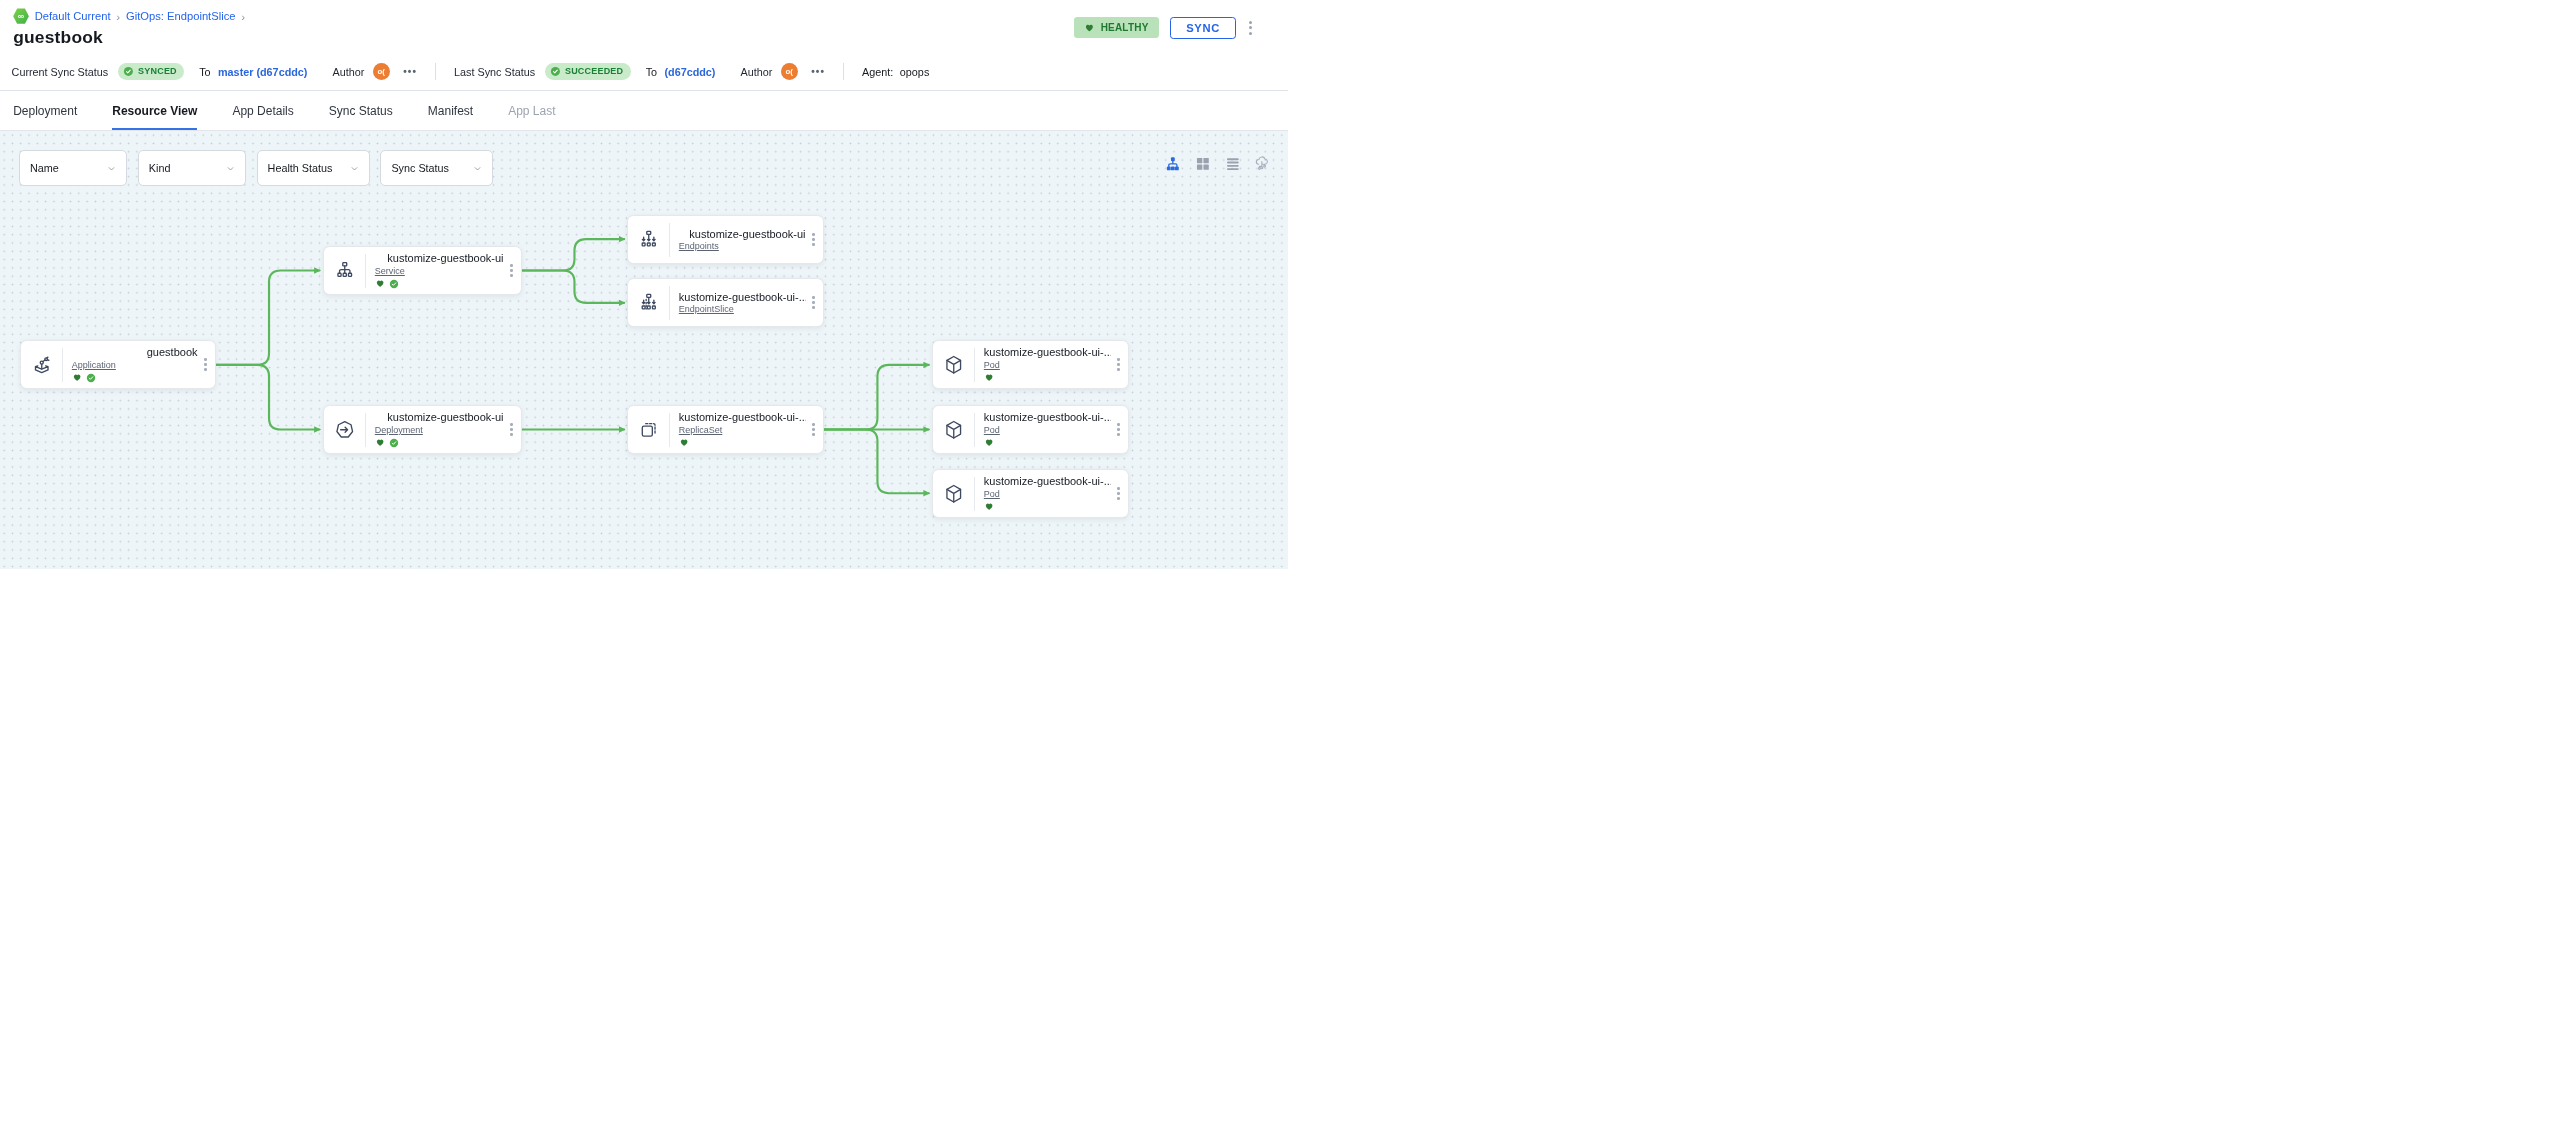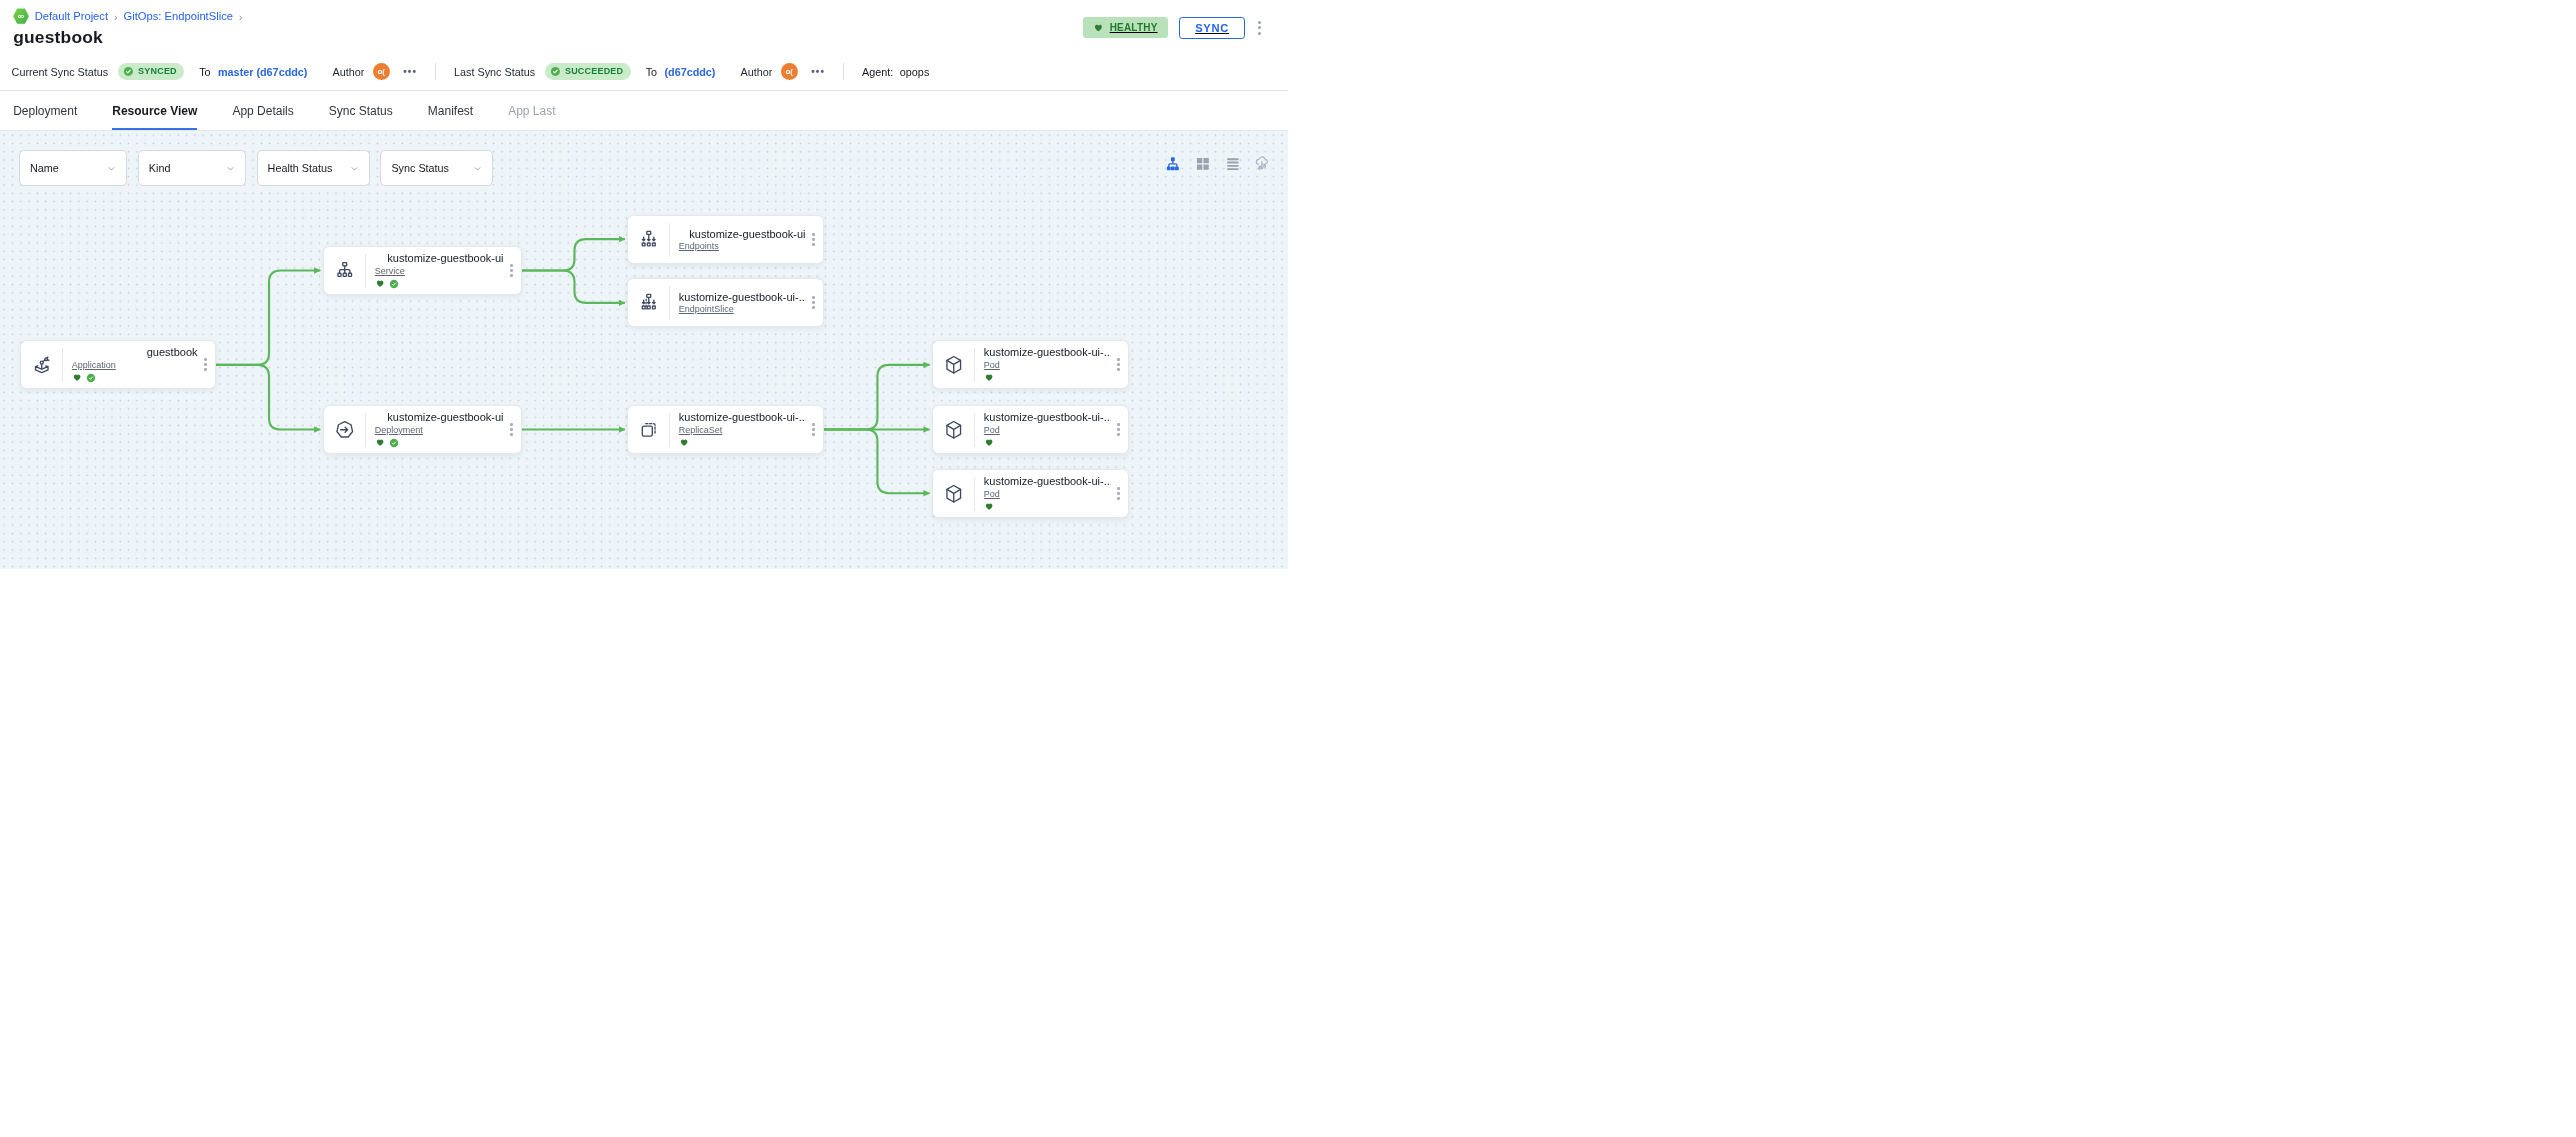--- a/index.html
+++ b/index.html
@@ -6,21 +6,21 @@
   html,body { width:1288px; height:569px; font-family:"Liberation Sans", sans-serif; background:#fff; overflow:hidden; }
   .app { position:relative; width:1288px; height:569px; }
 
   
   .header { position:relative; height:53px; background:#fff; padding:8.3px 13.2px 0 13.2px; }
   .breadcrumb { display:flex; align-items:center; gap:5.8px; font-size:11.2px; }
   .logo-hex { width:15.7px; height:15.7px; background:linear-gradient(135deg,#7ed348,#3fae49); clip-path:polygon(25% 2%, 75% 2%, 100% 50%, 75% 98%, 25% 98%, 0% 50%); color:#fff; display:flex; align-items:center; justify-content:center; font-size:9px; font-weight:700; }
   .crumb { color:#2563eb; cursor:pointer; }
   .crumb-sep { color:#8b96a5; font-size:11.6px; }
   .page-title { margin-top:3.3px; font-size:17.4px; font-weight:700; color:#16191f; letter-spacing:0.2px; }
-  .header-right { position:absolute; top:16.6px; right:25px; display:flex; align-items:center; gap:11.6px;text-decoration:underline; }
+  .header-right { position:absolute; top:16.6px; right:34px; display:flex; align-items:center; gap:11.6px; }
   .healthy-badge { display:flex; align-items:center; gap:5.8px; background:#b9e2ba; color:#20782f; font-size:10px; font-weight:700; padding:5px 10px; border-radius:3.3px; letter-spacing:0.2px; }
   .heart { width:10.8px; height:10.8px; fill:#2e7d32; }
   .sync-btn { background:#fff; border:1.2px solid #2563eb; color:#2563eb; font-size:11.2px; font-weight:700; letter-spacing:0.7px; padding:4.1px 15px; border-radius:3.3px; cursor:pointer; font-family:inherit; }
   .kebab-v { display:flex; flex-direction:column; gap:2.5px; cursor:pointer; padding:1.7px; }
   .kebab-v i { width:3px; height:3px; border-radius:50%; background:#9aa1b1; }
 
   
   .statusbar { display:flex; align-items:center; height:38px; background:#fff; padding:0 11.6px; border-bottom:1.7px solid #dfe2e7; font-size:10.8px; color:#1f2430; }
   .sb-label { color:#1f2430; }
   .pill { display:inline-flex; align-items:center; gap:4.1px; background:#c9ebc9; color:#1a7f37; font-weight:700; font-size:9px; padding:3.3px 7.4px 3.3px 5px; border-radius:9px; letter-spacing:0.2px; }
@@ -149,21 +149,21 @@
       <path d="M7.8 12.4l2.8 2.8 5.6-6" fill="none" stroke="#fff" stroke-width="2.4" stroke-linecap="round" stroke-linejoin="round"></path>
     </symbol>
   </defs>
 </svg>
 
 <div class="app">
 
   <div class="header">
     <div class="breadcrumb">
       <span class="logo-hex">∞</span>
-      <span class="crumb">Default Project</span>
+      <span class="crumb">Default Current</span>
       <span class="crumb-sep">›</span>
       <span class="crumb">GitOps: EndpointSlice</span>
       <span class="crumb-sep">›</span>
     </div>
     <div class="page-title">guestbook</div>
     <div class="header-right">
       <div class="healthy-badge">
         <svg class="heart" viewBox="0 0 13 13" width="10.8" height="10.8">
             <use href="#sym-heart-icon"></use>
           </svg>

